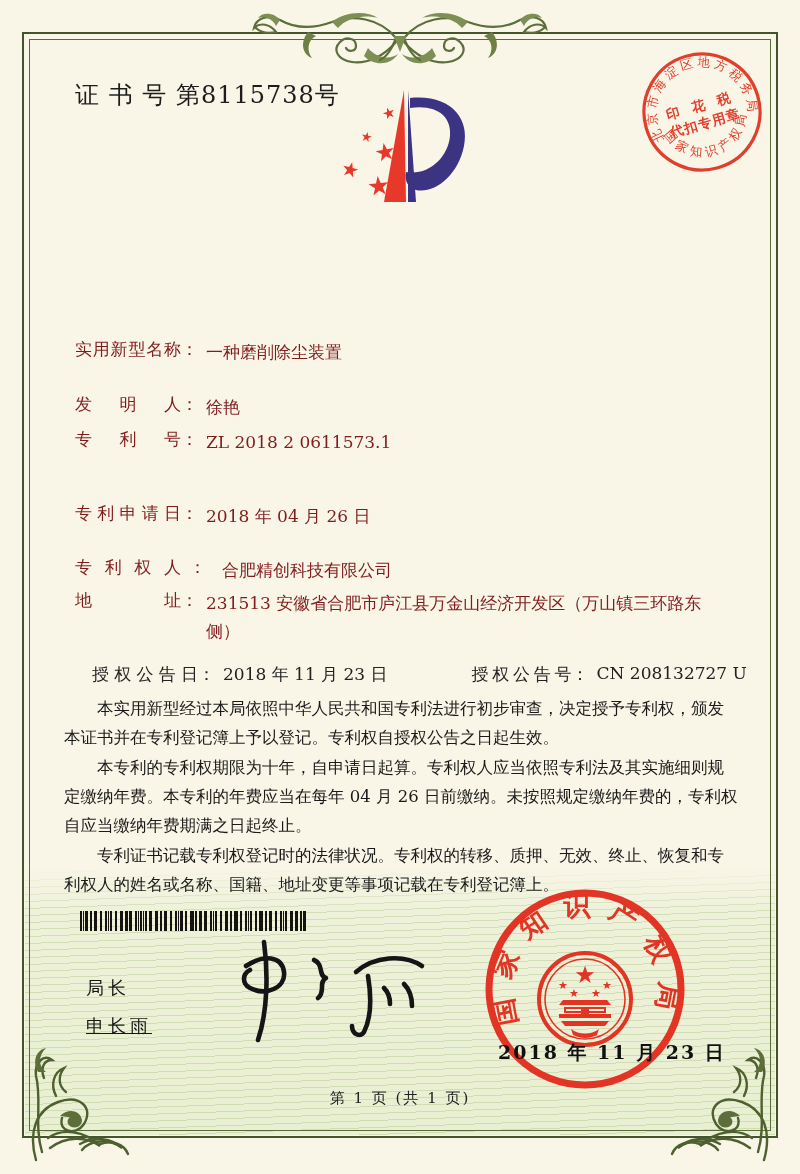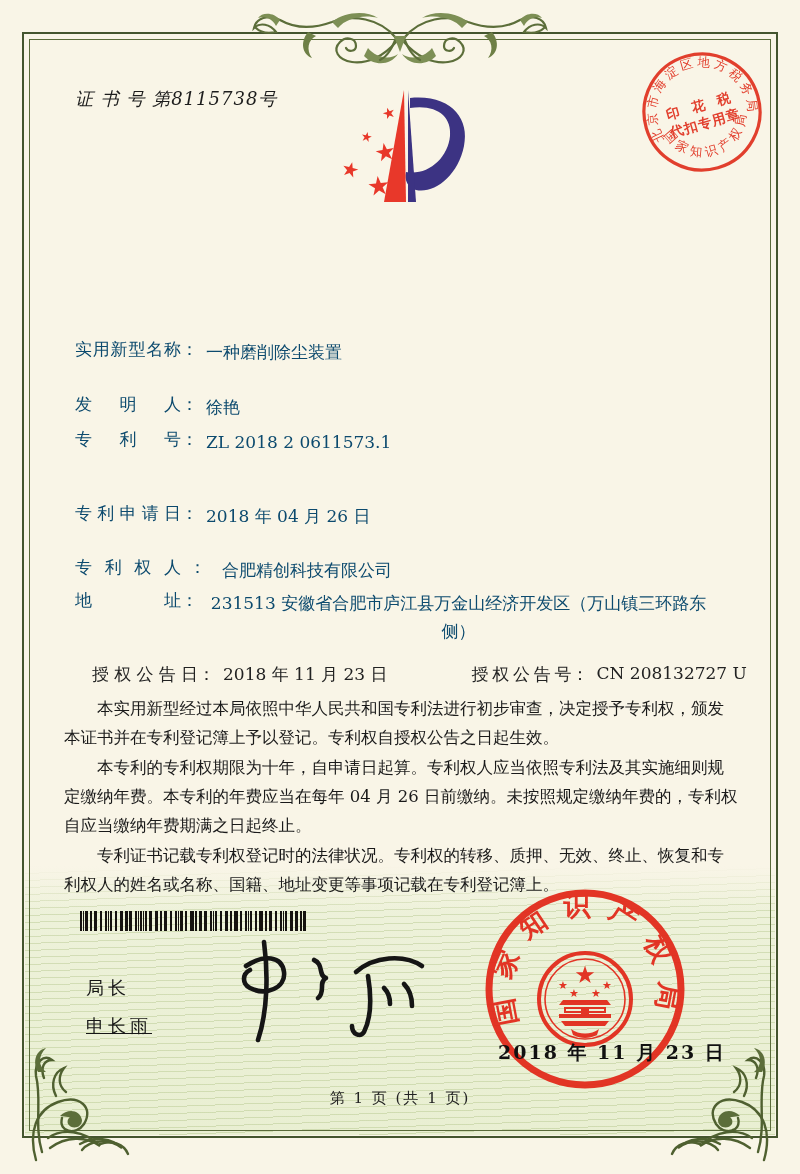--- a/index.html
+++ b/index.html
@@ -17,24 +17,24 @@
   
   .waves { position:absolute; left:25px; top:866px; width:750px; height:269px; z-index:0;
     background:
       linear-gradient(180deg, rgba(249,245,231,1) 0px, rgba(249,245,231,0) 46px),
       repeating-linear-gradient(178deg, rgba(150,175,100,0.30) 0 1px, rgba(0,0,0,0) 1px 7px),
       linear-gradient(180deg,#eef2db,#e9efd2);
   }
   .ornament { position:absolute; z-index:2; }
   
   .abs { position:absolute; z-index:3; }
-  .cert-no { left:75px; top:87px; font-size:18px; letter-spacing:1px; color:#1d1d1d;font-style:italic; }
+  .cert-no { left:75px; top:79px; font-size:24px; letter-spacing:1px; color:#1d1d1d; }
   .title { left:0; top:216px; width:100%; text-align:center; font-size:43px;
     font-weight:600; letter-spacing:16px; text-indent:16px; color:#111; }
-  .field-row { left:75px; width:670px; font-size:17px; color:#0c4a6e; display:flex; }
+  .field-row { left:75px; width:670px; font-size:17px; color:#7f1d1d; display:flex; }
   .field-label { display:inline-block; width:106px; text-align:justify; text-align-last:justify; flex:none; }
   .field-colon { flex:none; margin-right:8px; }
   .field-value { display:inline-block; max-width:500px; line-height:1.65; }
   .grant-row { left:92px; top:663px; width:670px; font-size:17px; display:flex; }
   .grant-right { margin-left:84px; display:flex; }
   .paragraphs { left:64px; top:694px; width:676px; font-size:16.5px; line-height:1.78;
     color:#1a1a1a; z-index:3; position:absolute; }
   .paragraphs p { text-indent:2em; }
   .signer-role { left:86px; top:976px; font-size:18px; letter-spacing:4px; color:#161616; font-family:"DejaVu Sans","Liberation Sans",sans-serif; }
   .signer-name { left:86px; top:1014px; font-size:18px; letter-spacing:4px; color:#161616; font-family:"DejaVu Sans","Liberation Sans",sans-serif;text-decoration:underline; }
@@ -163,21 +163,21 @@
     <span class="field-value">2018 年 04 月 26 日</span>
   </div>
   <div class="abs field-row" style="top:556px;gap:8px;">
     <span class="field-label">专利权人</span>
       <span class="field-colon">：</span>
     <span class="field-value">合肥精创科技有限公司</span>
   </div>
   <div class="abs field-row" style="top:589px;">
     <span class="field-label">地址</span>
       <span class="field-colon">：</span>
-    <span class="field-value" style="max-width:505px;text-align:center;">231513 安徽省合肥市庐江县万金山经济开发区（万山镇三环路东侧）</span>
+    <span class="field-value" style="max-width:505px;">231513 安徽省合肥市庐江县万金山经济开发区（万山镇三环路东侧）</span>
   </div>
   <div class="abs grant-row">
     <span class="field-label">授权公告日</span>
       <span class="field-colon">：</span>
     <span>2018 年 11 月 23 日</span>
     <span class="grant-right">
       <span class="field-label" style="width:100px;">授权公告号</span>
         <span class="field-colon">：</span>
       <span>CN 208132727 U</span>
     </span>

